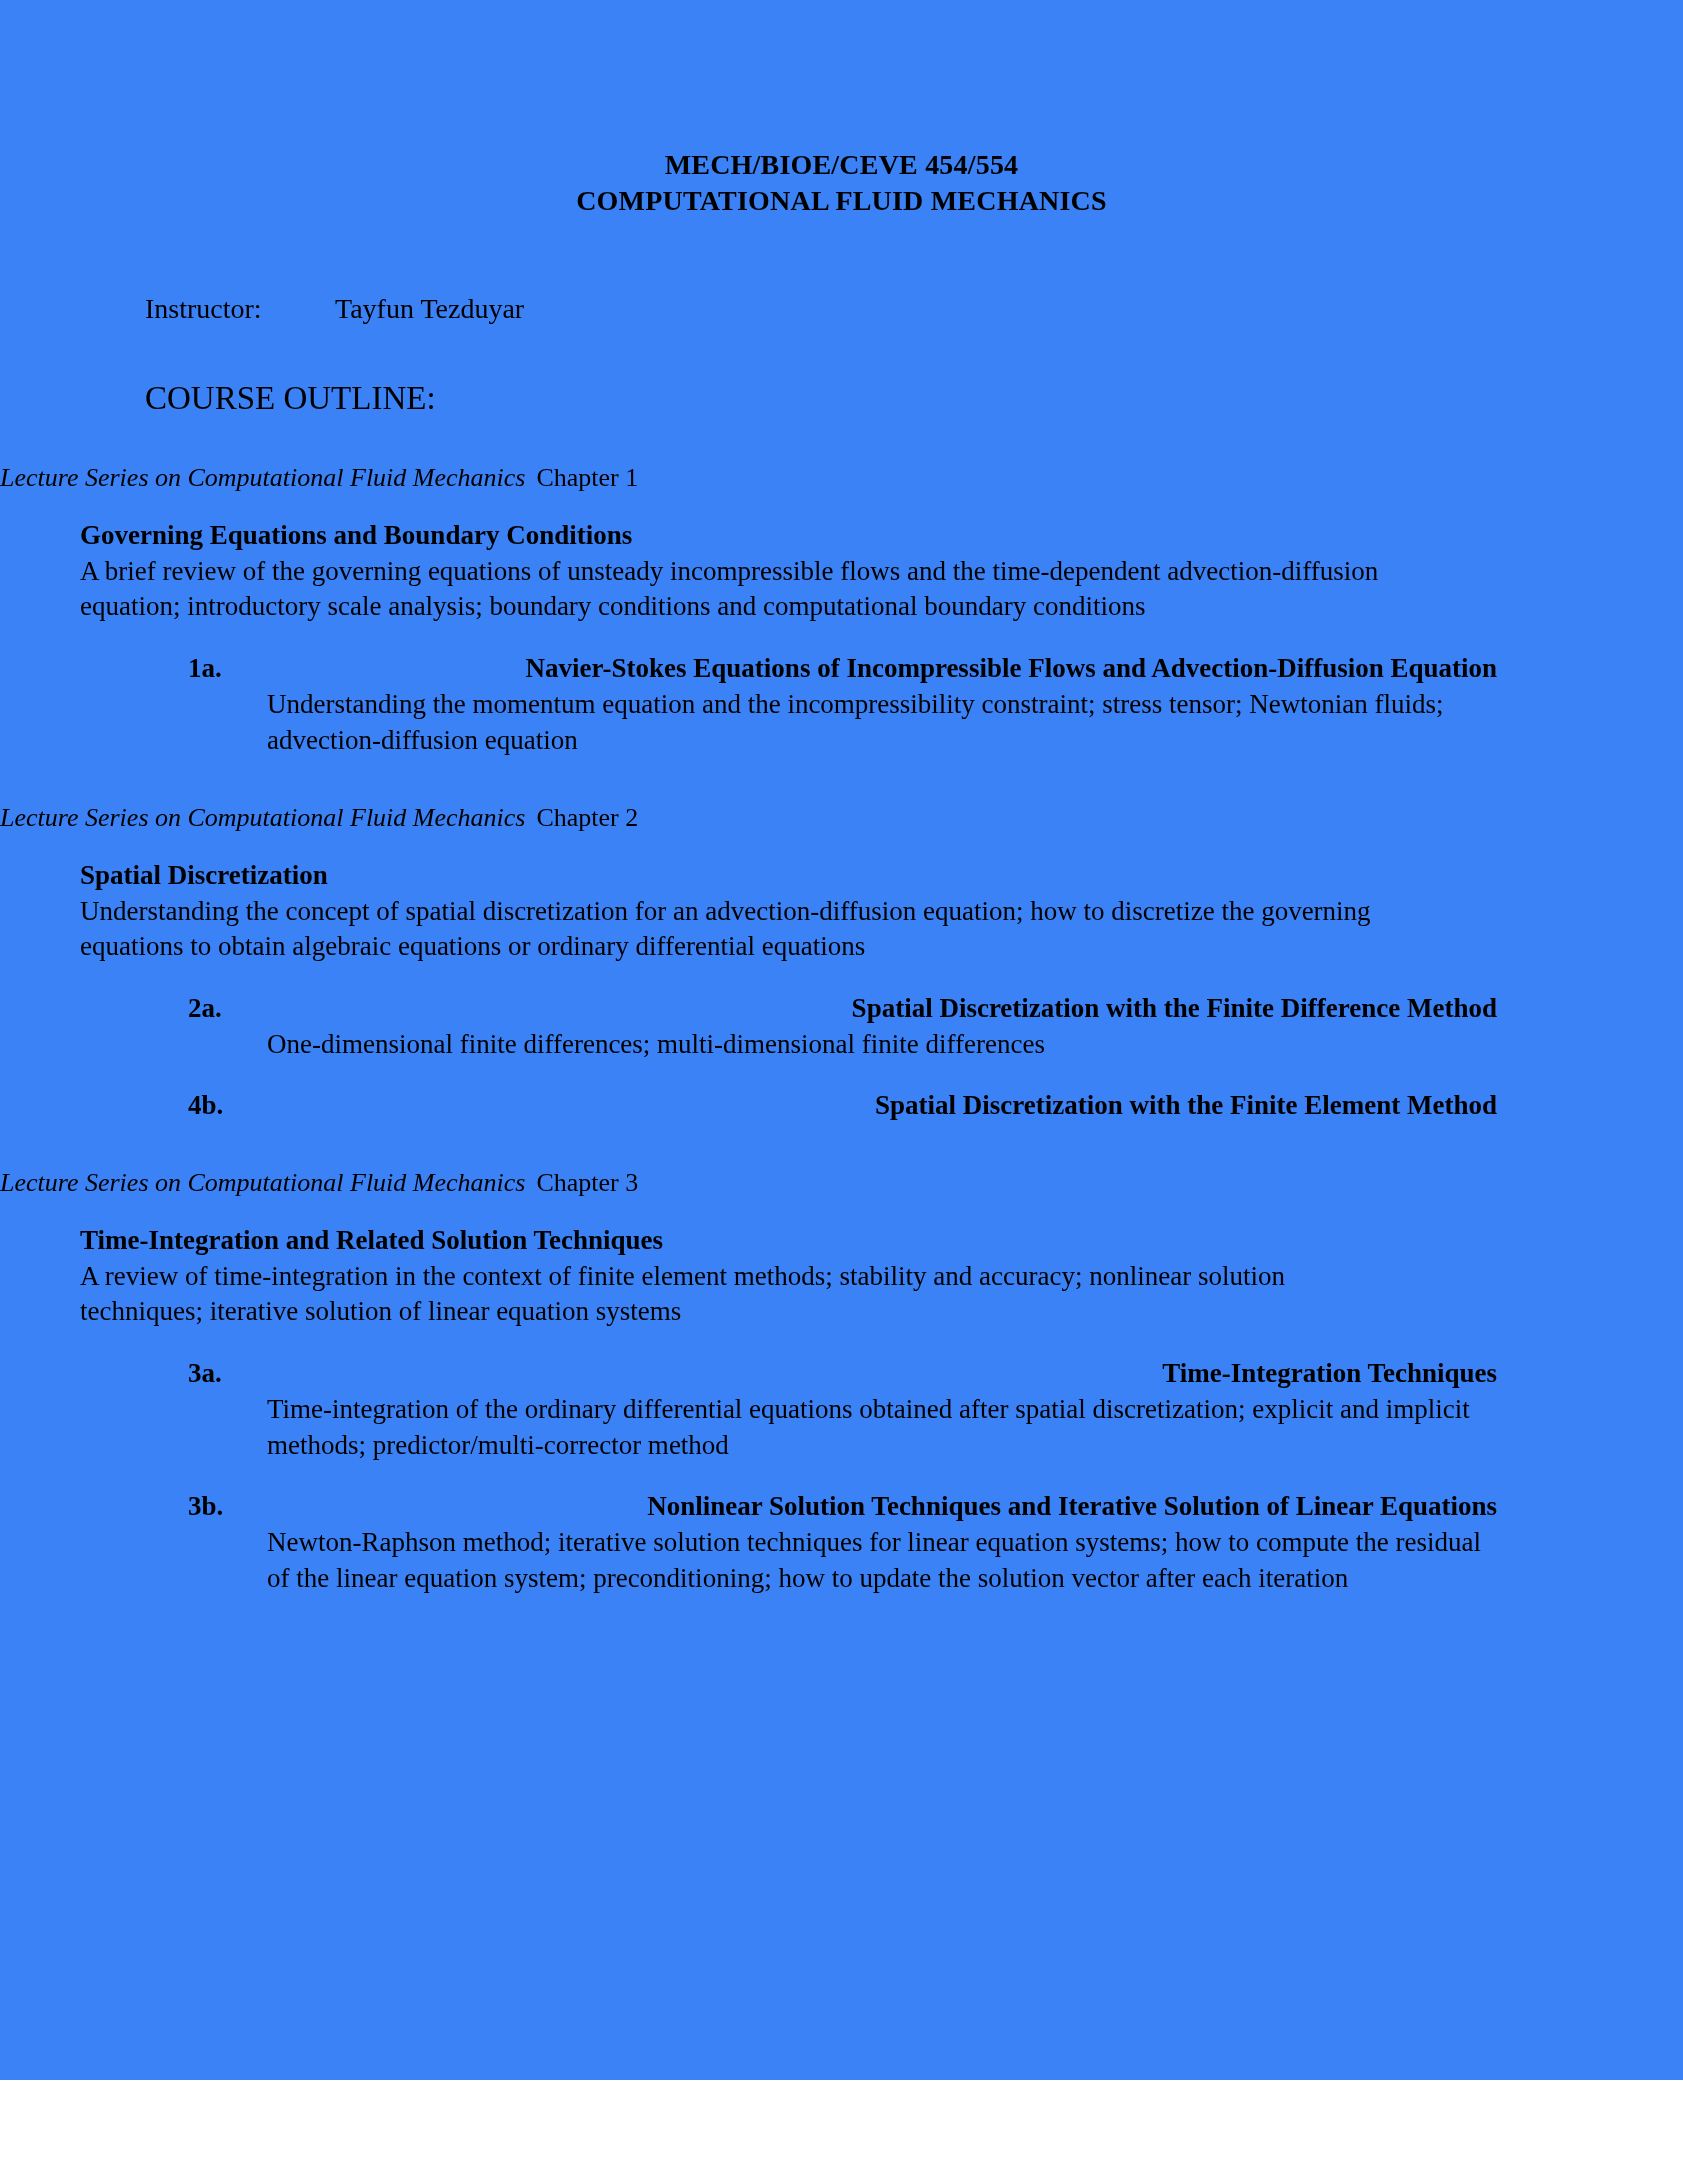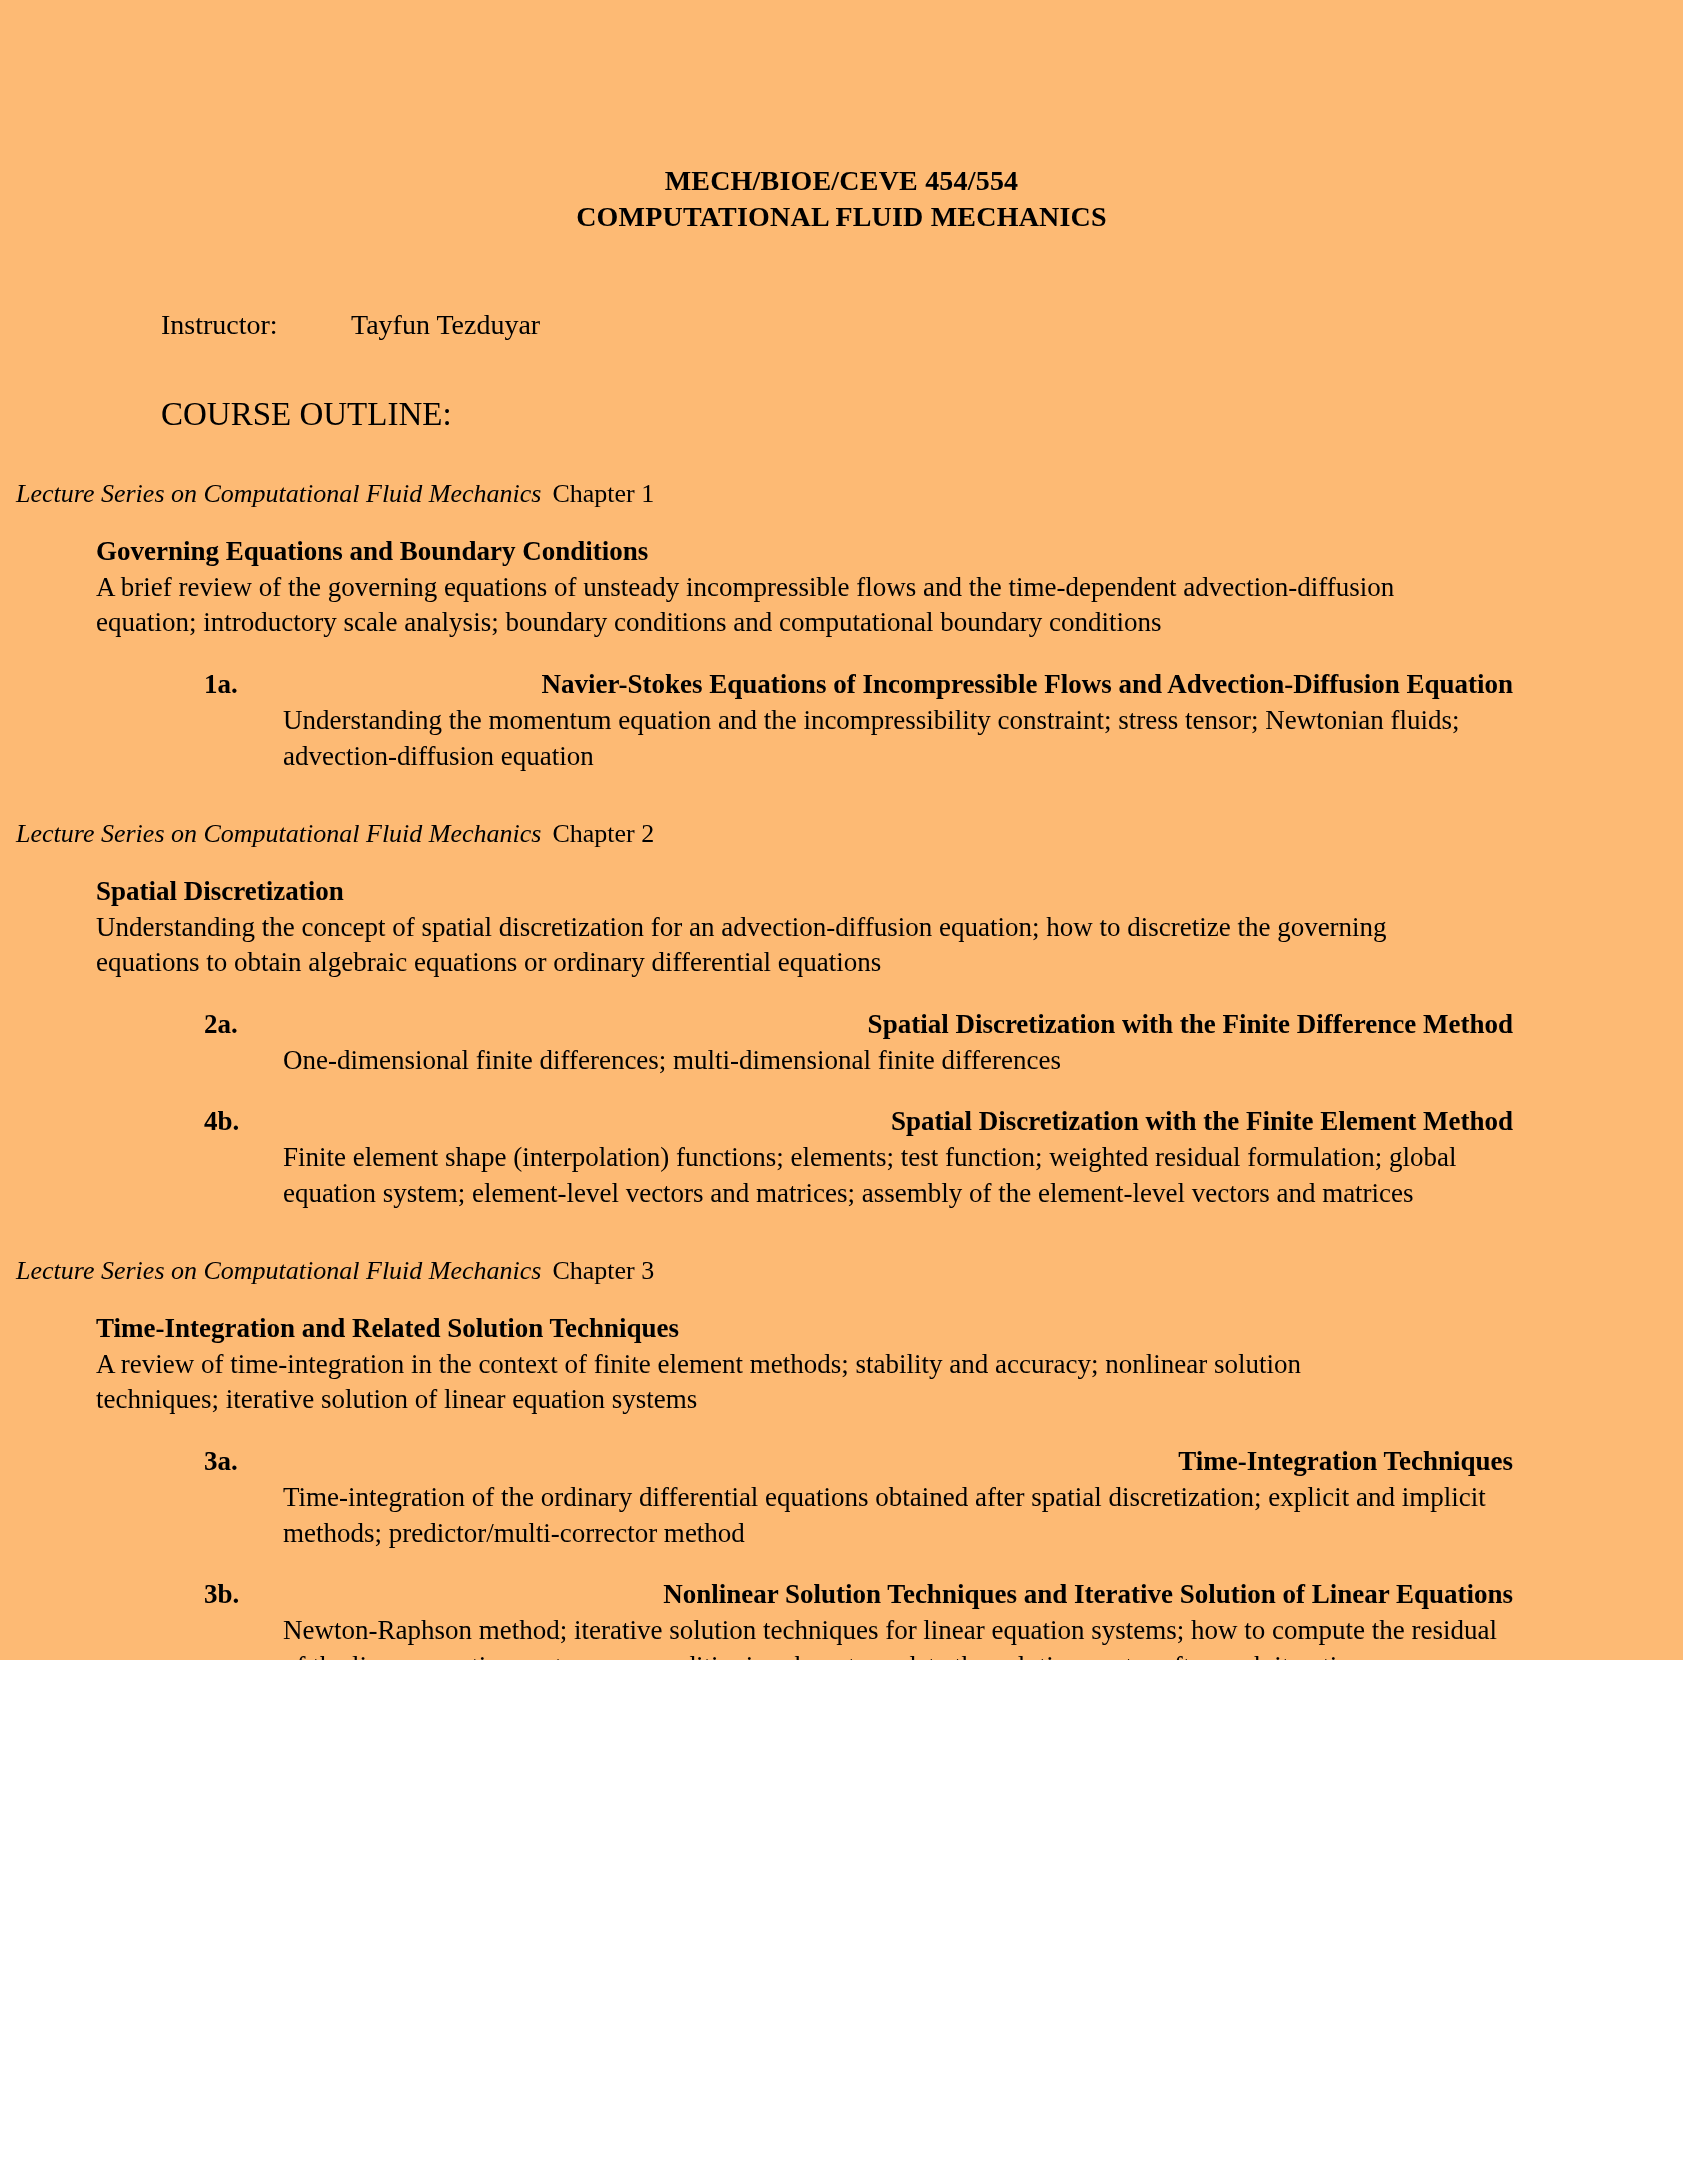--- a/index.html
+++ b/index.html
@@ -12,24 +12,24 @@
     width: 1683px;
     height: 2178px;
     font-family: "Liberation Serif", "DejaVu Serif", serif;
     color: #000000;
     -webkit-font-smoothing: antialiased;
   }
 
   .page {
     position: relative;
     width: 1683px;
-    height: 1660px;
-    background: #fdba74;
+    height: 2080px;
+    background: #3b82f6;
     box-sizing: border-box;
-    padding: 16px;
+    padding: 0;
     overflow: hidden;
   }
 
   
   .title-block {
     text-align: center;
     padding-top: 147px;
     line-height: 1.30;
   }
   .title-line {
@@ -172,21 +172,20 @@
     <div class="subitem">
       <div class="subitem-head">
         <span class="subitem-num">2a.</span><span>Spatial Discretization with the Finite Difference Method</span>
       </div>
       <div class="subitem-desc">One-dimensional finite differences; multi-dimensional finite differences</div>
     </div>
     <div class="subitem">
       <div class="subitem-head">
         <span class="subitem-num">4b.</span><span>Spatial Discretization with the Finite Element Method</span>
       </div>
-      <div class="subitem-desc">Finite element shape (interpolation) functions; elements; test function; weighted residual formulation; global equation system; element-level vectors and matrices; assembly of the element-level vectors and matrices</div>
     </div>
   </div>
 
   <div class="chapter">
     <div class="chapter-series-line">
       <span class="series-italic">Lecture Series on Computational Fluid Mechanics</span><span class="series-chapter">Chapter 3</span>
     </div>
     <div class="topic">
       <div class="topic-title">Time-Integration and Related Solution Techniques</div>
       <div class="topic-desc">A review of time-integration in the context of finite element methods; stability and accuracy; nonlinear solution techniques; iterative solution of linear equation systems</div>

